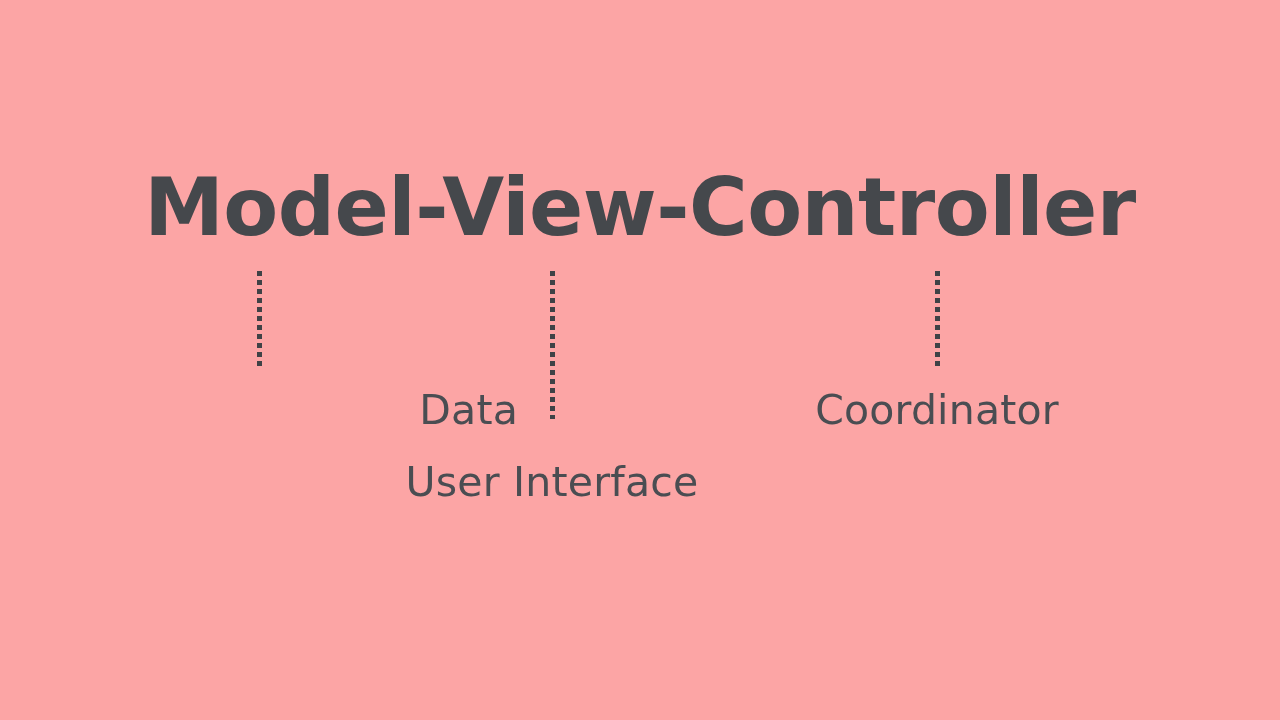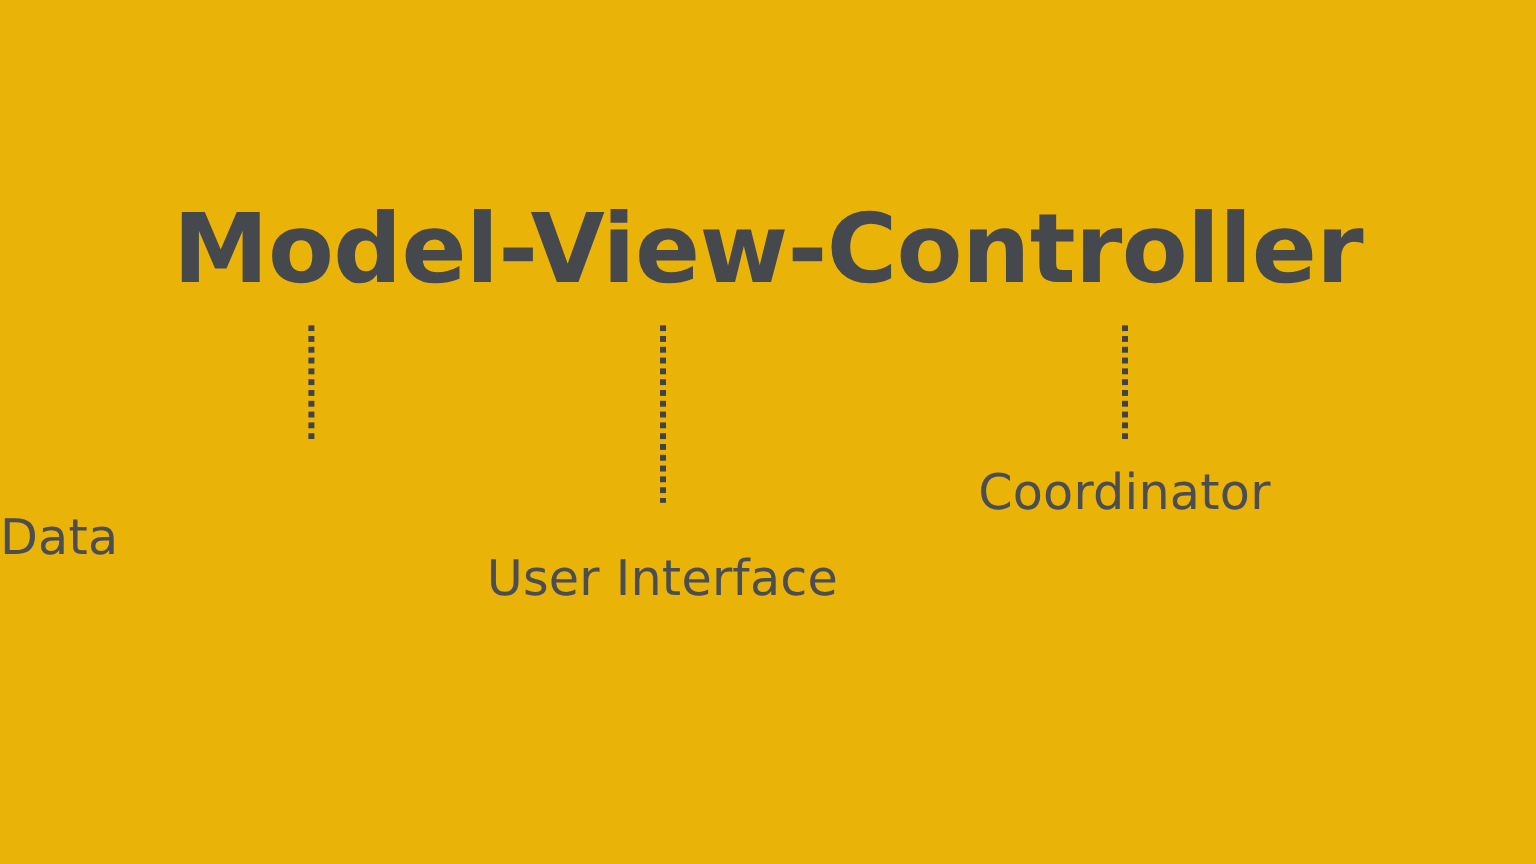--- a/index.html
+++ b/index.html
@@ -84,25 +84,25 @@
   #label-controller {
     top: 390px;
     left: 0;
     width: 1875px;           
     text-align: center;
   }
 </style>
 </head>
 <body>
 
-<div id="slide" style="background: #eab308;">
+<div id="slide" style="background: #fca5a5;">
 
   <div class="title" style="color: rgb(69, 72, 76);">Model-View-Controller</div>
 
   <div class="dotted-line" id="dots-data" style="left: 257px; top: 271px; height: 95px;"></div>
   <div class="dotted-line" id="dots-ui" style="left: 550px; top: 271px; height: 148px;"></div>
   <div class="dotted-line" id="dots-controller" style="left: 935px; top: 271px; height: 95px;"></div>
 
-  <div class="label" id="label-data" style="left: 0px; width: 518px; text-align: left; margin-top: 38px;">Data</div>
+  <div class="label" id="label-data" style="left: 0px; width: 518px; text-align: right;">Data</div>
   <div class="label" id="label-ui" style="left: 0px; width: 1104px; text-align: center;">User Interface</div>
   <div class="label" id="label-controller" style="left: 0px; width: 1874px; text-align: center;">Coordinator</div>
 
 </div>
 
 </body></html>

